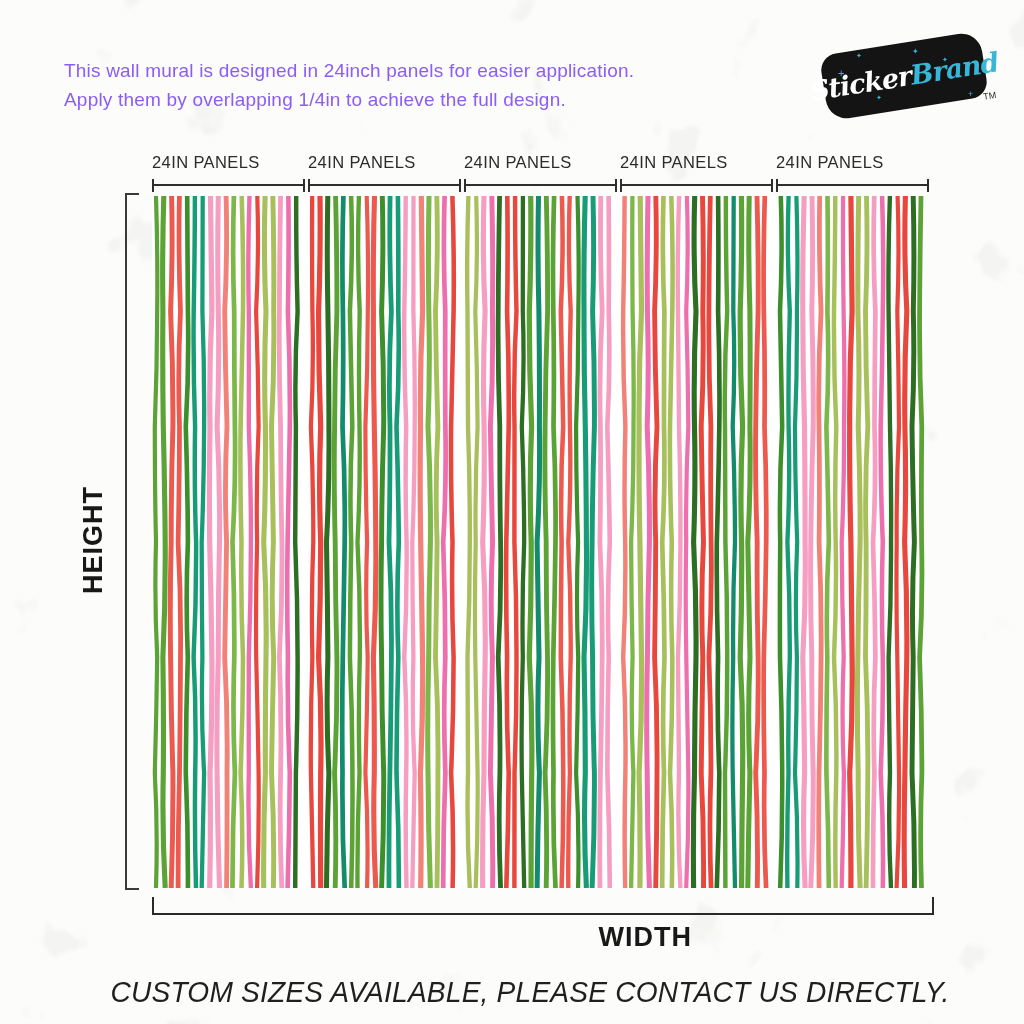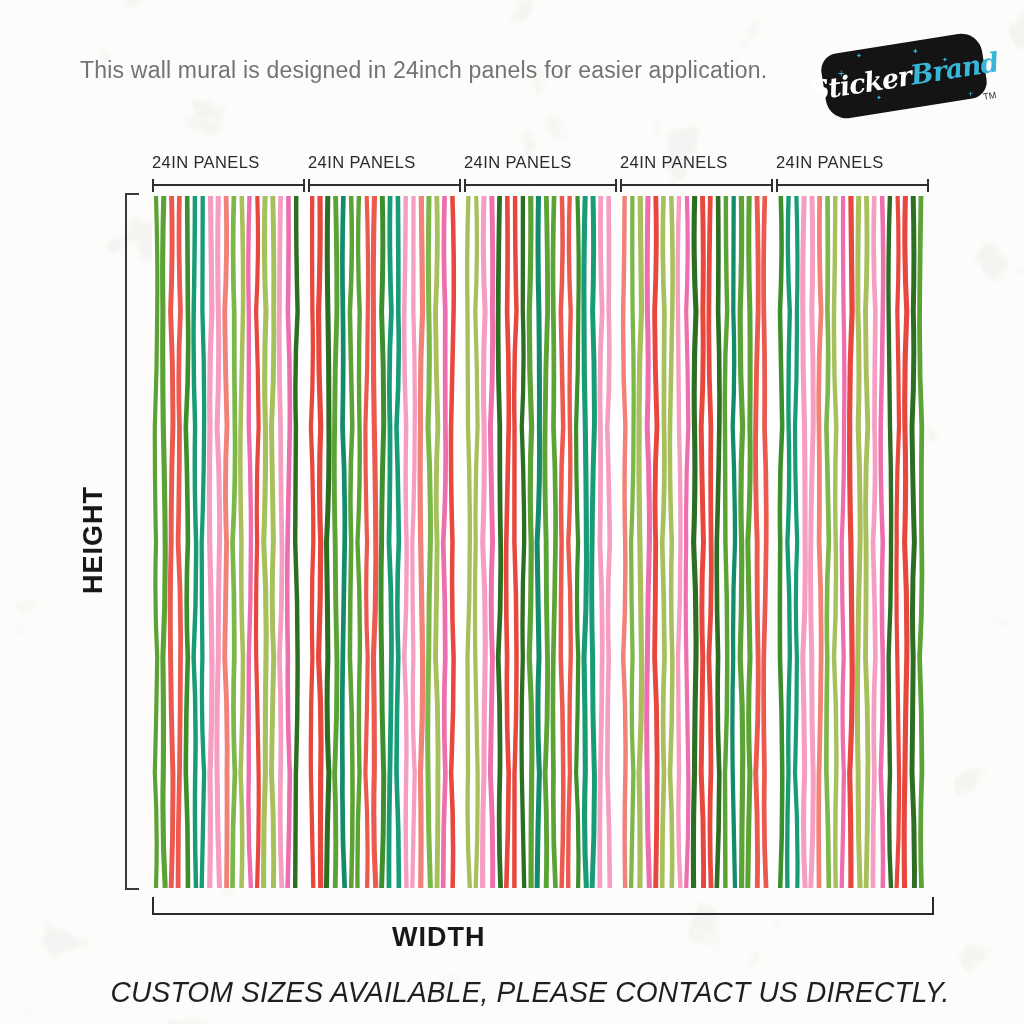--- a/index.html
+++ b/index.html
@@ -6,22 +6,22 @@
   body {
     width:1024px; height:1024px; position:relative; overflow:hidden;
     background:#fcfcfa;
     font-family:"Liberation Sans", sans-serif;
     color:#333;
   }
   .texture { position:absolute; left:0; top:0; z-index:0; pointer-events:none; }
 
   
   .intro {
-    position:absolute; left:80px; top:56px; z-index:2;
-    font-size:23px; line-height:29px; letter-spacing:0.2px; color:#737373;
+    position:absolute; left:64px; top:56px; z-index:2;
+    font-size:19px; line-height:29px; letter-spacing:0.2px; color:#8b5cf6;
   }
 
   
   .logo-wrap { position:absolute; left:816px; top:32px; width:178px; height:96px; z-index:2; }
   .logo-chip {
     position:absolute; left:8px; top:12px; width:160px; height:64px;
     background:#141414; border-radius:16px 20px 16px 20px;
     transform:rotate(-9deg);
     display:flex; align-items:center; justify-content:center;
     box-shadow:0 0 0 1px #141414;
@@ -75,21 +75,21 @@
     text-align:center; font-size:27px; font-weight:bold; letter-spacing:1px; color:#181818;
   }
 
   
   .width-bracket {
     position:absolute; left:152px; top:897px; width:778px; height:16px; z-index:2;
     border-left:2px solid #2a2a2a; border-right:2px solid #2a2a2a; border-bottom:2px solid #2a2a2a;
   }
   .width-label {
     position:absolute; left:392px; top:922px; width:300px; z-index:2;
-    text-align:left; font-size:27px; font-weight:bold; letter-spacing:1px; color:#181818;
+    text-align:right; font-size:27px; font-weight:bold; letter-spacing:1px; color:#181818;
   }
 
   
   .footer-note {
     position:absolute; left:36px; top:976px; width:988px; z-index:2;
     text-align:center; font-size:29px; font-style:italic; font-weight:500;
     letter-spacing:0.2px; color:#1f1f1f; transform:scaleX(0.97); white-space:nowrap;
   }
 </style>
 </head>
@@ -101,20 +101,21 @@
     <feColorMatrix in="n" type="matrix" values="0 0 0 0 0.855
               0 0 0 0 0.855
               0 0 0 0 0.835
               0 0 0 13 -9.1"></feColorMatrix>
   </filter>
   <rect width="1024" height="1024" filter="url(#grunge)" opacity="0.55"></rect>
 </svg>
 
 <div class="intro">
   <div>This wall mural is designed in 24inch panels for easier application.</div>
+  <div>Apply them by overlapping 1/4in to achieve the full design.</div>
 </div>
 
 <div class="logo-wrap">
   <div class="logo-chip">
     <span class="logo-text">
       <span class="logo-part1">Sticker</span><span class="logo-part2">Brand</span>
     </span>
     <span class="logo-tm">TM</span>
   </div>
   <span class="sparkle sp1">+</span>

